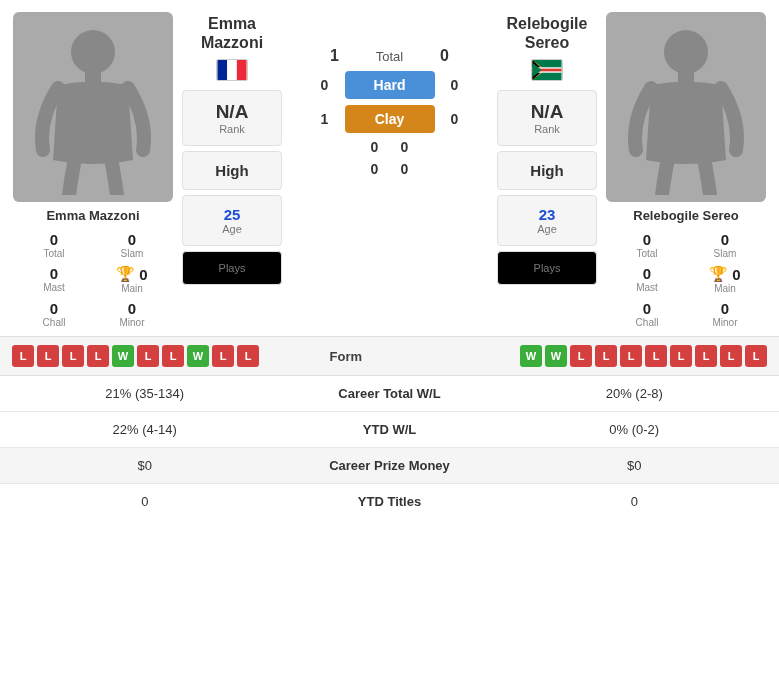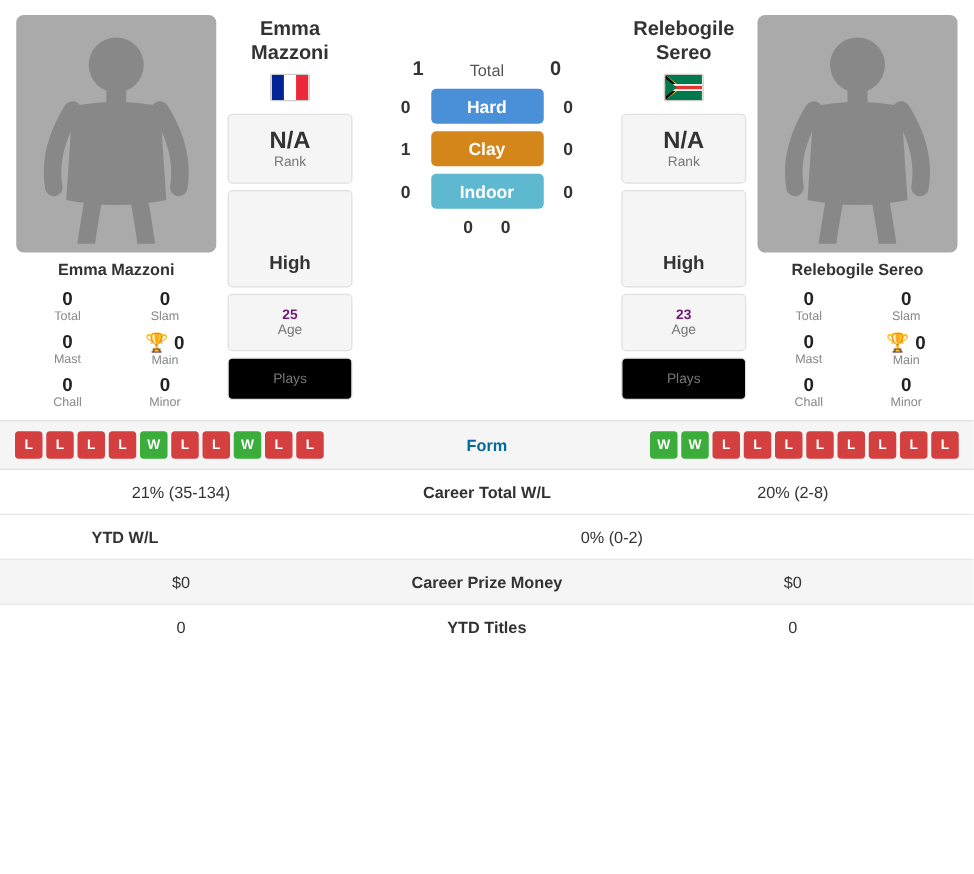--- a/index.html
+++ b/index.html
@@ -43,37 +43,36 @@
       padding: 10px;
       display: flex;
       flex-direction: column;
       align-items: center;
     }
 
     .high-val {
       font-size: 15px;
       font-weight: bold;
       color: #333;
-      margin-top: 39px;
     }
 
     .age-box {
       background: #f5f5f5;
       border: 1px solid #e0e0e0;
       border-radius: 4px;
       padding: 10px;
       display: flex;
       flex-direction: column;
       align-items: center;
     }
 
     .age-val {
-      font-size: 11px;
-      font-weight: bold;
-      color: #701a75;
+      font-size: 15px;
+      font-weight: bold;
+      color: #1d4ed8;
     }
 
     .age-label {
       font-size: 11px;
       color: #777;
     }
 
     .plays-box {
       background: #000000;
       border: 1px solid #e0e0e0;
@@ -290,21 +289,20 @@
       </div>
 
       <div style="display:flex; align-items:center; justify-content:center; gap:10px;">
         <span style="font-size:14px; font-weight:bold; color:#333; width:20px; text-align:center;">1</span>
         <span class="court-badge badge-clay">Clay</span>
         <span style="font-size:14px; font-weight:bold; color:#333; width:20px; text-align:center;">0</span>
       </div>
 
       <div style="display:flex; align-items:center; justify-content:center; gap:10px;">
         <span style="font-size:14px; font-weight:bold; color:#333; width:20px; text-align:center;">0</span>
-        <span class="court-badge badge-indoor">Indoor</span>
         <span style="font-size:14px; font-weight:bold; color:#333; width:20px; text-align:center;">0</span>
       </div>
 
       <div style="display:flex; align-items:center; justify-content:center; gap:10px;">
         <span style="font-size:14px; font-weight:bold; color:#333; width:20px; text-align:center;">0</span>
         <span style="font-size:14px; font-weight:bold; color:#333; width:20px; text-align:center;">0</span>
       </div>
     </div>
 
     <div style="display:flex; flex-direction:column; gap:5px; width:100px; flex-shrink:0; margin-top:2px;">
@@ -393,21 +391,21 @@
       <div class="form-badge badge-l">L</div>
       <div class="form-badge badge-l">L</div>
       <div class="form-badge badge-w">W</div>
       <div class="form-badge badge-l">L</div>
       <div class="form-badge badge-l">L</div>
       <div class="form-badge badge-w">W</div>
       <div class="form-badge badge-l">L</div>
       <div class="form-badge badge-l">L</div>
     </div>
 
-    <div style="width:120px; text-align:center; font-size:13px; font-weight:bold; color:#0369a1;">Form</div>
+    <div style="width:120px; font-size:13px; font-weight:bold; color:#404040;">Form</div>
 
     <div style="display:flex; gap:3px; flex:1; justify-content:flex-end;">
       <div class="form-badge badge-w">W</div>
       <div class="form-badge badge-w">W</div>
       <div class="form-badge badge-l">L</div>
       <div class="form-badge badge-l">L</div>
       <div class="form-badge badge-l">L</div>
       <div class="form-badge badge-l">L</div>
       <div class="form-badge badge-l">L</div>
       <div class="form-badge badge-l">L</div>
@@ -416,20 +414,21 @@
     </div>
   </div>
 
   <div>
     <div class="stats-row">
       <div class="stats-left">21% (35-134)</div>
       <div class="stats-center-label">Career Total W/L</div>
       <div class="stats-right">20% (2-8)</div>
     </div>
     <div class="stats-row">
+      <div class="stats-left">22% (4-14)</div>
       <div class="stats-center-label">YTD W/L</div>
       <div class="stats-right">0% (0-2)</div>
     </div>
     <div class="stats-row" style="background:#f5f5f5;">
       <div class="stats-left">$0</div>
       <div class="stats-center-label">Career Prize Money</div>
       <div class="stats-right">$0</div>
     </div>
     <div class="stats-row">
       <div class="stats-left">0</div>

